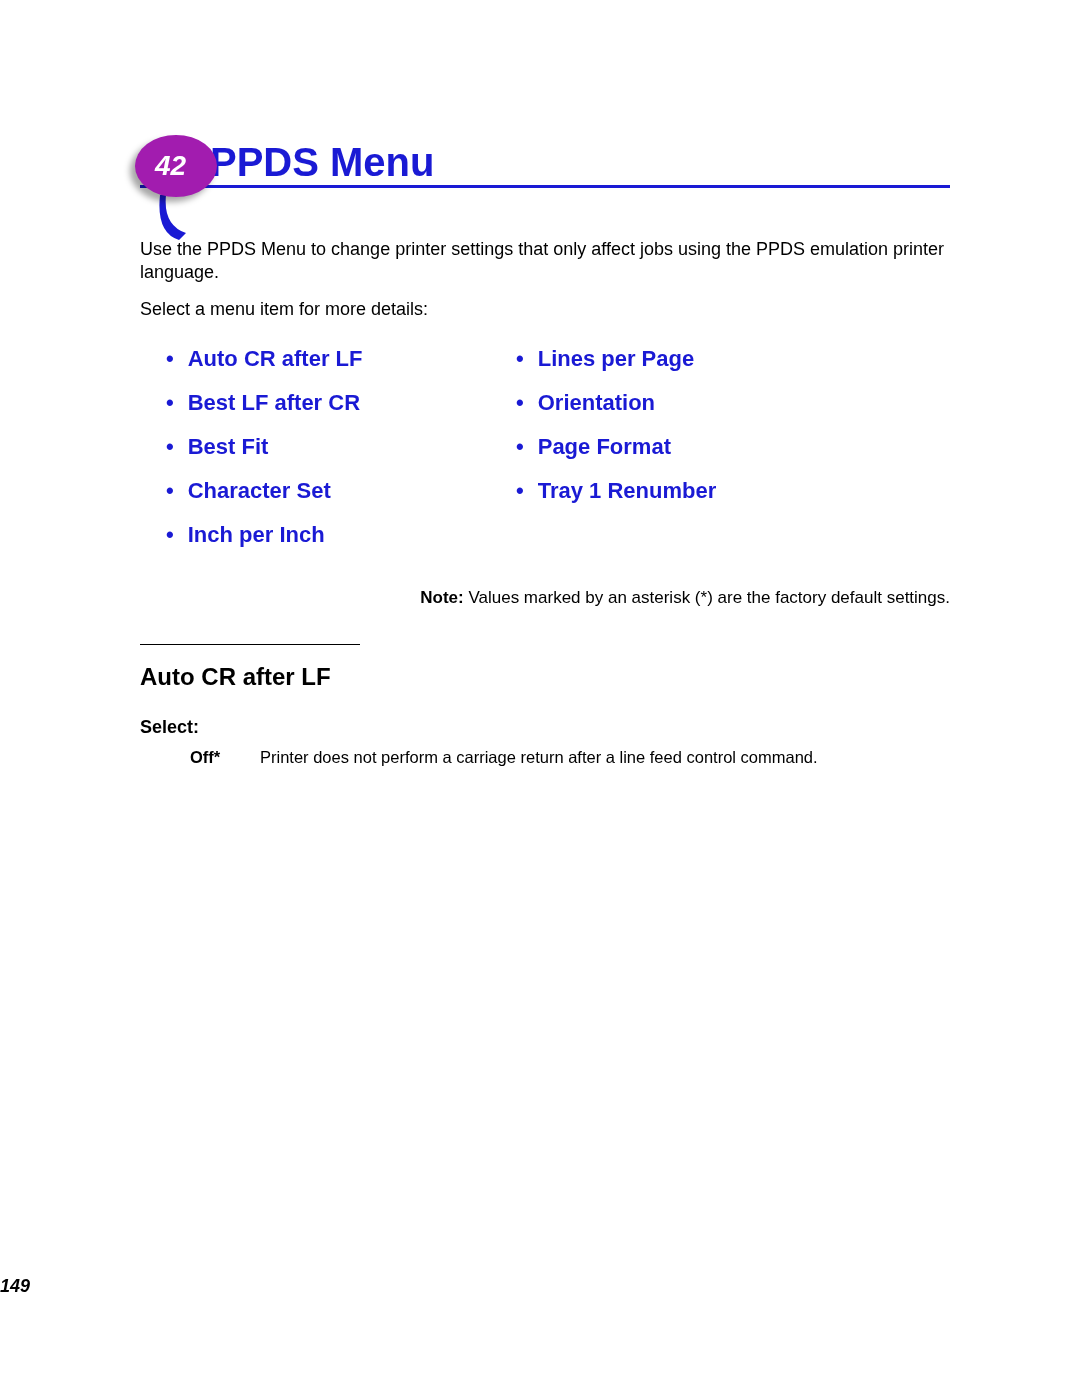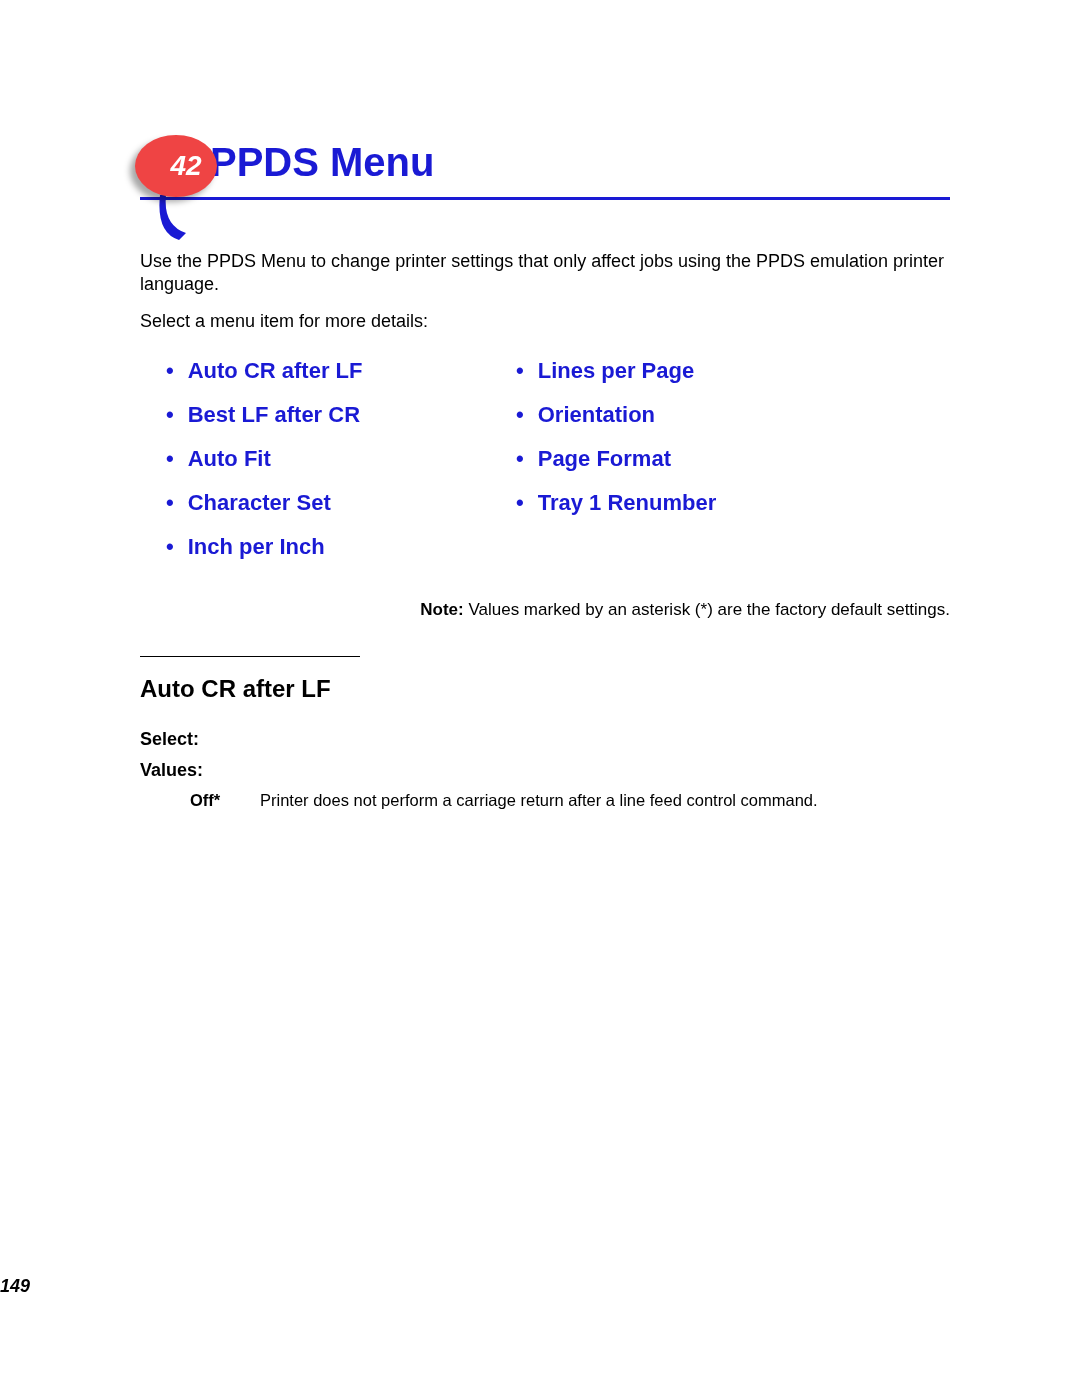--- a/index.html
+++ b/index.html
@@ -21,37 +21,37 @@
   }
   .badge {
     position: absolute;
     left: -5px;
     top: -5px;
     z-index: 2;
   }
   .circle {
     width: 62px;
     height: 62px;
-    background: #ef4444;
+    background: #a21caf;
     border-radius: 50%;
     display: flex;
     align-items: center;
-    justify-content: center;
+    justify-content: flex-start;
     color: #fff;
     font-weight: bold;
     font-size: 28px;
     font-style: italic;
     box-shadow: -5px 5px 6px rgba(0,0,0,0.35);
     padding-left: 20px;
   }
   .title-row {
     display: flex;
     align-items: flex-end;
     border-bottom: 3px solid #1a1ad4;
-    padding-bottom: 12px;
+    padding-bottom: 0;
     padding-left: 70px;
   }
   .title {
     font-size: 40px;
     font-weight: bold;
     color: #1a1ad4;
   }
   .tail {
     position: absolute;
     left: 18px;
@@ -184,21 +184,21 @@
         <span class="bullet">•</span>
         <span>Best LF after CR</span>
       </div>
     <div class="menu-item">
         <span class="bullet">•</span>
         <span>Orientation</span>
       </div>
 
     <div class="menu-item">
         <span class="bullet">•</span>
-        <span>Auto Fit</span>
+        <span>Best Fit</span>
       </div>
     <div class="menu-item">
         <span class="bullet">•</span>
         <span>Page Format</span>
       </div>
 
     <div class="menu-item">
         <span class="bullet">•</span>
         <span>Character Set</span>
       </div>
@@ -216,21 +216,20 @@
   <div class="note">
     <span class="note-label">Note:</span><span> Values marked by an asterisk (*) are the factory default settings.</span>
   </div>
 
   <hr class="rule">
 
   <div class="section-heading">Auto CR after LF</div>
 
   <div class="sub-heading">Select:</div>
 
-  <div class="sub-heading">Values:</div>
   <div class="values-table">
     <div class="value-row">
       <div class="value-label">Off*</div>
       <div class="value-desc">Printer does not perform a carriage return after a line feed control command.</div>
     </div>
   </div>
 
 </div>
 
 <div class="page-number">149</div>

